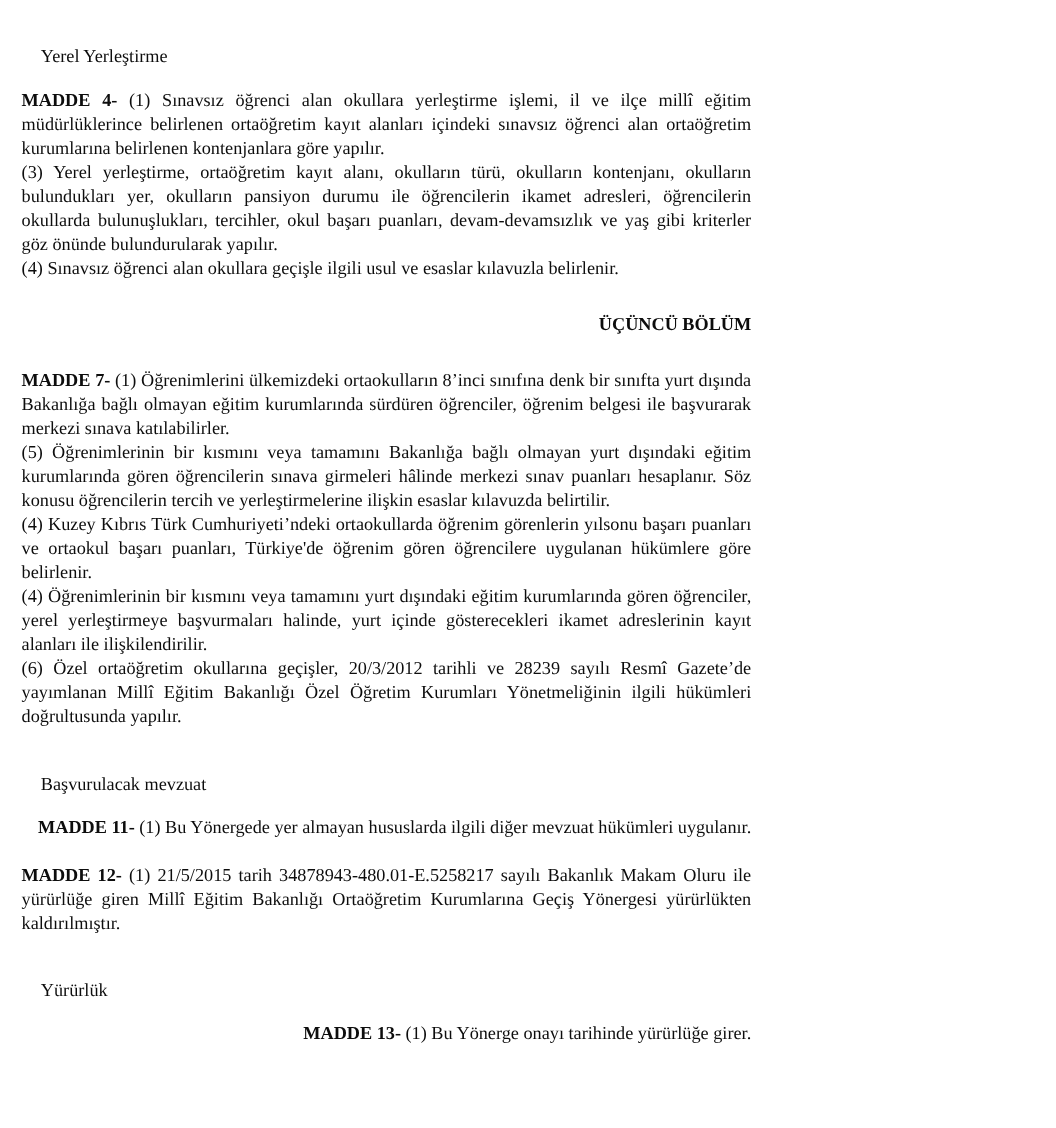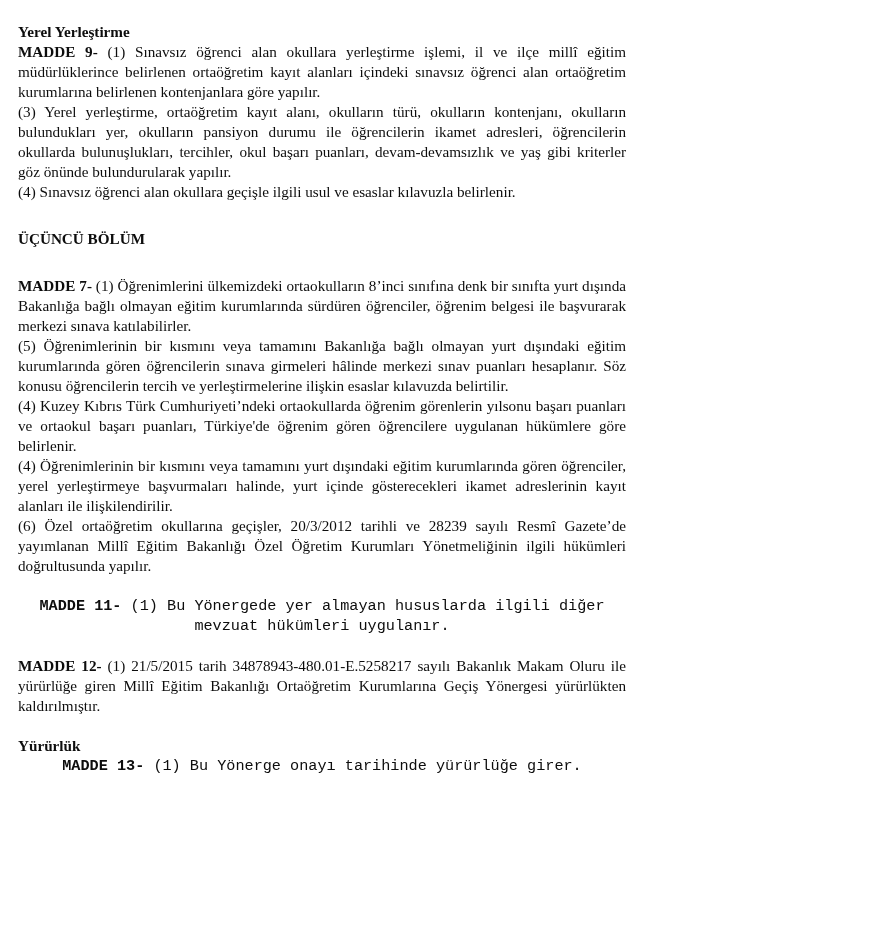--- a/index.html
+++ b/index.html
@@ -21,44 +21,43 @@
     overflow: hidden;
     background: #ffffff;
   }
   .column {
     position: absolute;
     left: 18px;
     top: 22px;
     width: 608px;
   }
   .heading {
-    font-weight: bold;
+    font-weight: normal;
     font-size: 15.2px;
     line-height: 20px;
-    margin: 0;
+    margin: 16px;
     text-align: left;
   }
   .center-heading {
     font-weight: bold;
     font-size: 15.2px;
     line-height: 20px;
     margin: 0;
-    text-align: left;
+    text-align: right;
   }
   .para {
     font-size: 15.2px;
     line-height: 20px;
     margin: 0;
     text-align: justify;
     text-justify: inter-word;
     hyphens: none;
   }
   .para.ragged {
-    text-align: center;
-    font-family: Liberation Mono, monospace;
+    text-align: right;
   }
   .para b, .heading b {
     font-weight: bold;
   }
   .lead {
     font-weight: bold;
   }
   .gap-section {
     height: 20px;
   }
@@ -67,21 +66,21 @@
   }
 </style>
 </head>
 <body>
 
 <div class="page">
   <div class="column">
 
     <p class="heading">Yerel Yerleştirme</p>
 
-    <p class="para"><b class="lead">MADDE 9-</b><span> (1) Sınavsız öğrenci alan okullara yerleştirme işlemi, il ve ilçe millî eğitim müdürlüklerince belirlenen ortaöğretim kayıt alanları içindeki sınavsız öğrenci alan ortaöğretim kurumlarına belirlenen kontenjanlara göre yapılır.</span></p>
+    <p class="para"><b class="lead">MADDE 4-</b><span> (1) Sınavsız öğrenci alan okullara yerleştirme işlemi, il ve ilçe millî eğitim müdürlüklerince belirlenen ortaöğretim kayıt alanları içindeki sınavsız öğrenci alan ortaöğretim kurumlarına belirlenen kontenjanlara göre yapılır.</span></p>
 
 
     <p class="para">(3) Yerel yerleştirme, ortaöğretim kayıt alanı, okulların türü, okulların kontenjanı, okulların bulundukları yer, okulların pansiyon durumu ile öğrencilerin ikamet adresleri, öğrencilerin okullarda bulunuşlukları, tercihler, okul başarı puanları, devam-devamsızlık ve yaş gibi kriterler göz önünde bulundurularak yapılır.</p>
 
     <p class="para">(4) Sınavsız öğrenci alan okullara geçişle ilgili usul ve esaslar kılavuzla belirlenir.</p>
 
     <div class="gap-block"></div>
 
     <p class="center-heading">ÜÇÜNCÜ BÖLÜM</p>
 
@@ -94,20 +93,21 @@
 
     <p class="para">(4) Kuzey Kıbrıs Türk Cumhuriyeti’ndeki ortaokullarda öğrenim görenlerin yılsonu başarı puanları ve ortaokul başarı puanları, Türkiye'de öğrenim gören öğrencilere uygulanan hükümlere göre belirlenir.</p>
 
     <p class="para">(4) Öğrenimlerinin bir kısmını veya tamamını yurt dışındaki eğitim kurumlarında gören öğrenciler, yerel yerleştirmeye başvurmaları halinde, yurt içinde gösterecekleri ikamet adreslerinin kayıt alanları ile ilişkilendirilir.</p>
 
     <p class="para">(6)  Özel ortaöğretim okullarına geçişler, 20/3/2012 tarihli ve 28239 sayılı Resmî Gazete’de yayımlanan Millî Eğitim Bakanlığı Özel Öğretim Kurumları Yönetmeliğinin ilgili hükümleri doğrultusunda yapılır.</p>
 
 
     <div class="gap-section"></div>
 
+    <p class="heading">Başvurulacak mevzuat</p>
 
     <p class="para ragged"><b class="lead">MADDE 11-</b><span> (1) Bu Yönergede yer almayan hususlarda ilgili diğer mevzuat hükümleri uygulanır.</span></p>
 
     <div class="gap-section"></div>
 
 
     <p class="para"><b class="lead">MADDE 12-</b><span> (1) 21/5/2015 tarih 34878943-480.01-E.5258217 sayılı Bakanlık Makam Oluru ile yürürlüğe giren Millî Eğitim Bakanlığı Ortaöğretim Kurumlarına Geçiş Yönergesi yürürlükten kaldırılmıştır.</span></p>
 
     <div class="gap-section"></div>
 

